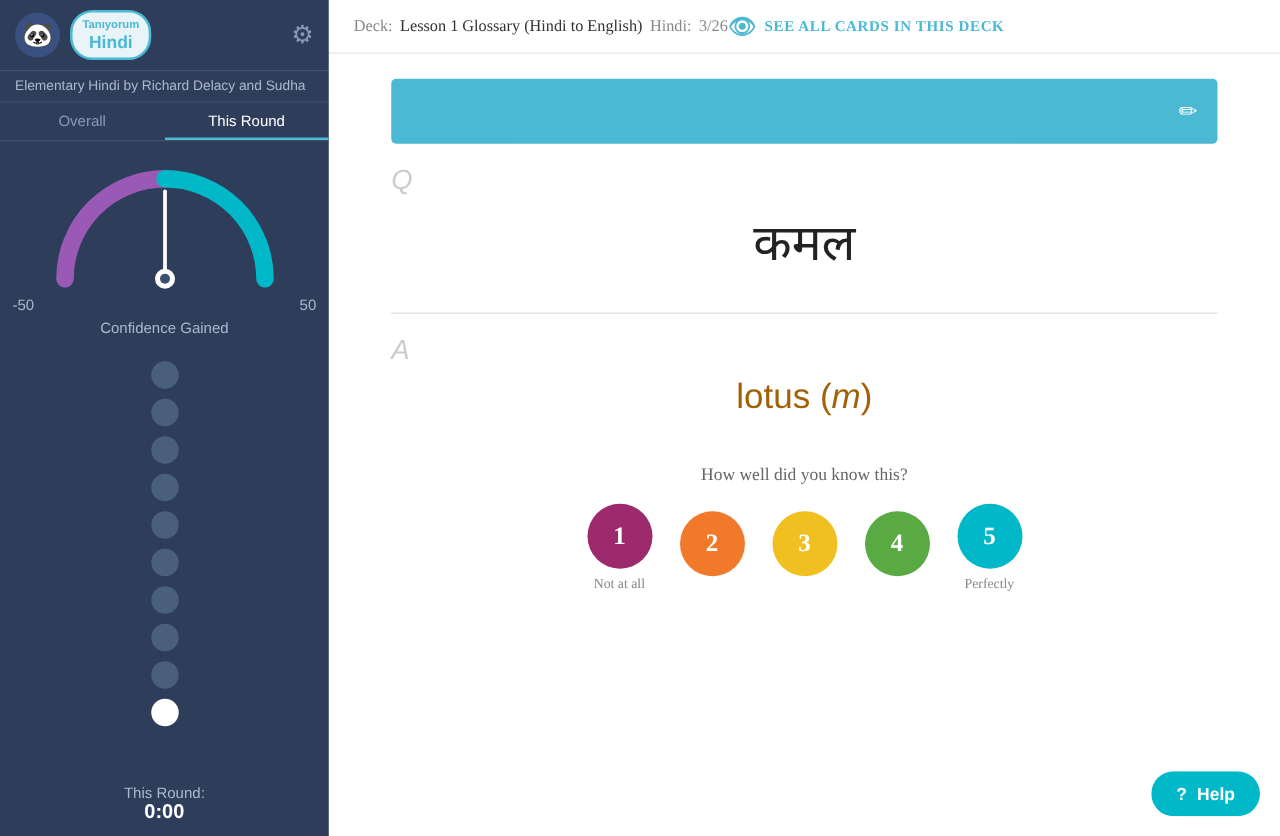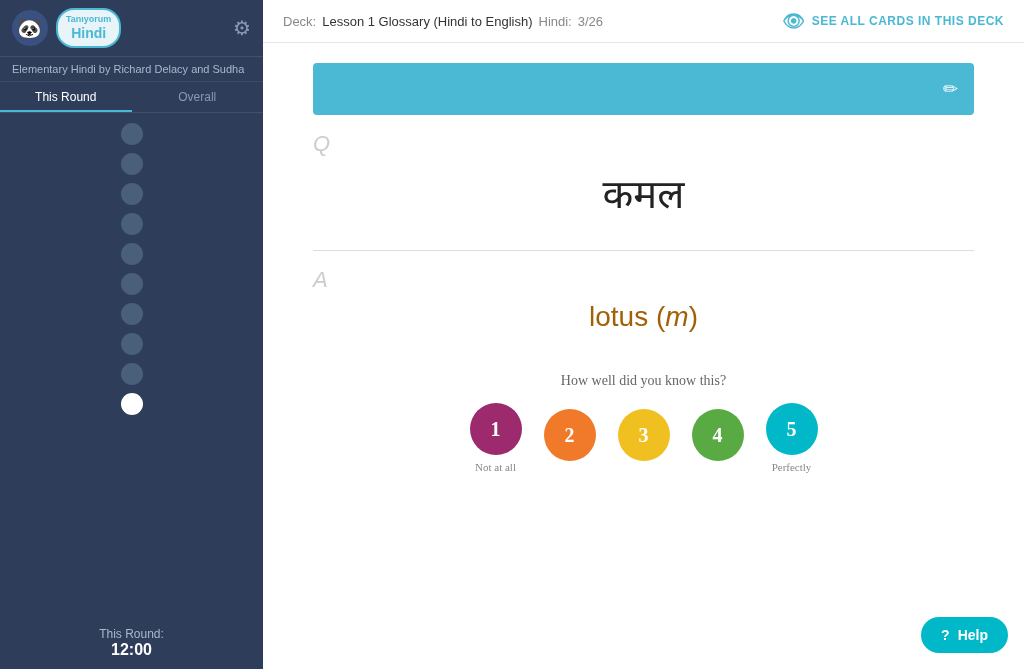--- a/index.html
+++ b/index.html
@@ -161,26 +161,27 @@
       flex: 1;
       display: flex;
       flex-direction: column;
       background: white;
     }
 
     
     .topbar {
       display: flex;
       align-items: center;
-      justify-content: space-between;
+      justify-content: flex-start;
       padding: 10px 20px;
       border-bottom: 1px solid #e5e5e5;
       background: white;
       font-size: 13px;
       color: #555;
+      font-family: Liberation Serif, serif;
     }
 
     .topbar-left { display: flex; align-items: center; gap: 6px; }
 
     .deck-label { color: #888; }
     .deck-name { color: #333; font-weight: 500; }
     .card-count { color: #888; }
 
     .see-all-link {
       color: #4bb8d4;
@@ -360,41 +361,59 @@
         <div style="font-size:9px;color:#4bb8d4;">Tanıyorum</div>
         <span>Hindi</span>
       </div>
     </div>
     <div class="gear-icon">⚙</div>
   </div>
 
   <div class="book-title">Elementary Hindi by Richard Delacy and Sudha</div>
 
   <div class="tabs">
+    <div class="tab">Overall</div>
     <div class="tab active">This Round</div>
-    <div class="tab">Overall</div>
-  </div>
-
+  </div>
+
+  <div class="gauge-area">
+    <svg class="gauge-svg" viewBox="0 0 180 100">
+
+      <path d="M 10 90 A 80 80 0 0 1 170 90" fill="none" stroke="#3a5070" stroke-width="14" stroke-linecap="round"></path>
+
+      <path d="M 10 90 A 80 80 0 0 1 90 10" fill="none" stroke="#9b59b6" stroke-width="14" stroke-linecap="round"></path>
+      <path d="M 90 10 A 80 80 0 0 1 170 90" fill="none" stroke="#00b8c8" stroke-width="14" stroke-linecap="round"></path>
+
+      <line x1="90" y1="90" x2="90" y2="20" stroke="white" stroke-width="3" stroke-linecap="round"></line>
+      <circle cx="90" cy="90" r="8" fill="white"></circle>
+      <circle cx="90" cy="90" r="4" fill="#3a5070"></circle>
+    </svg>
+    <div class="gauge-labels">
+      <span>-50</span>
+      <span>50</span>
+    </div>
+    <div class="confidence-label">Confidence Gained</div>
+  </div>
 
   <div class="dots-list">
     <div class="dot"></div>
     <div class="dot"></div>
     <div class="dot"></div>
     <div class="dot"></div>
     <div class="dot"></div>
     <div class="dot"></div>
     <div class="dot"></div>
     <div class="dot"></div>
     <div class="dot"></div>
     <div class="dot active"></div>
   </div>
 
   <div class="round-info">
     <div>This Round:</div>
-    <div class="round-time">12:00</div>
+    <div class="round-time">0:00</div>
   </div>
 
 </div>
 
 <div class="main">
 
   <div class="topbar">
     <div class="topbar-left">
       <span class="deck-label">Deck:</span>
       <span class="deck-name">Lesson 1 Glossary (Hindi to English)</span>

